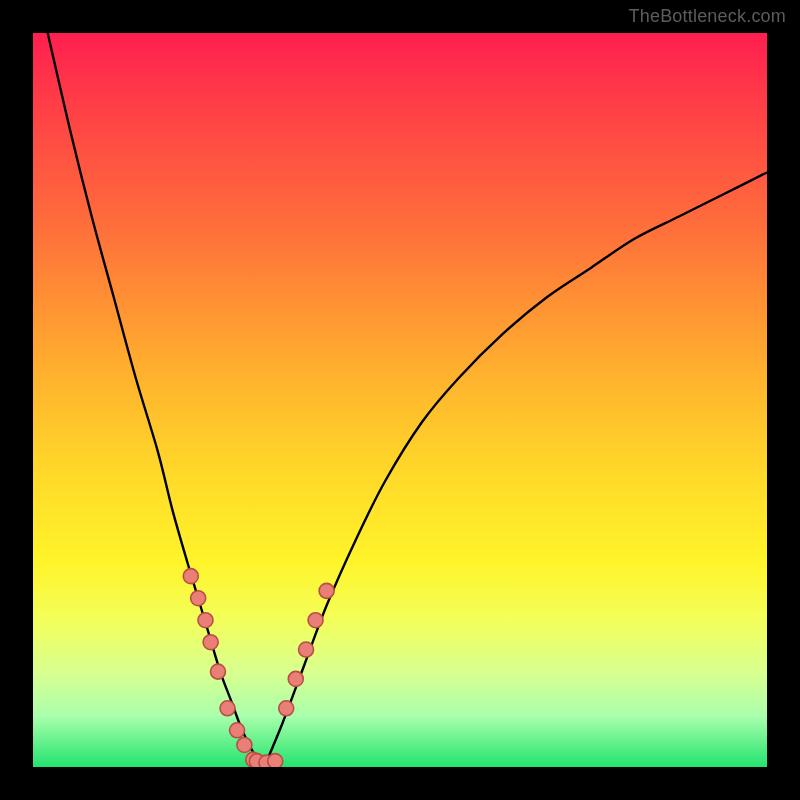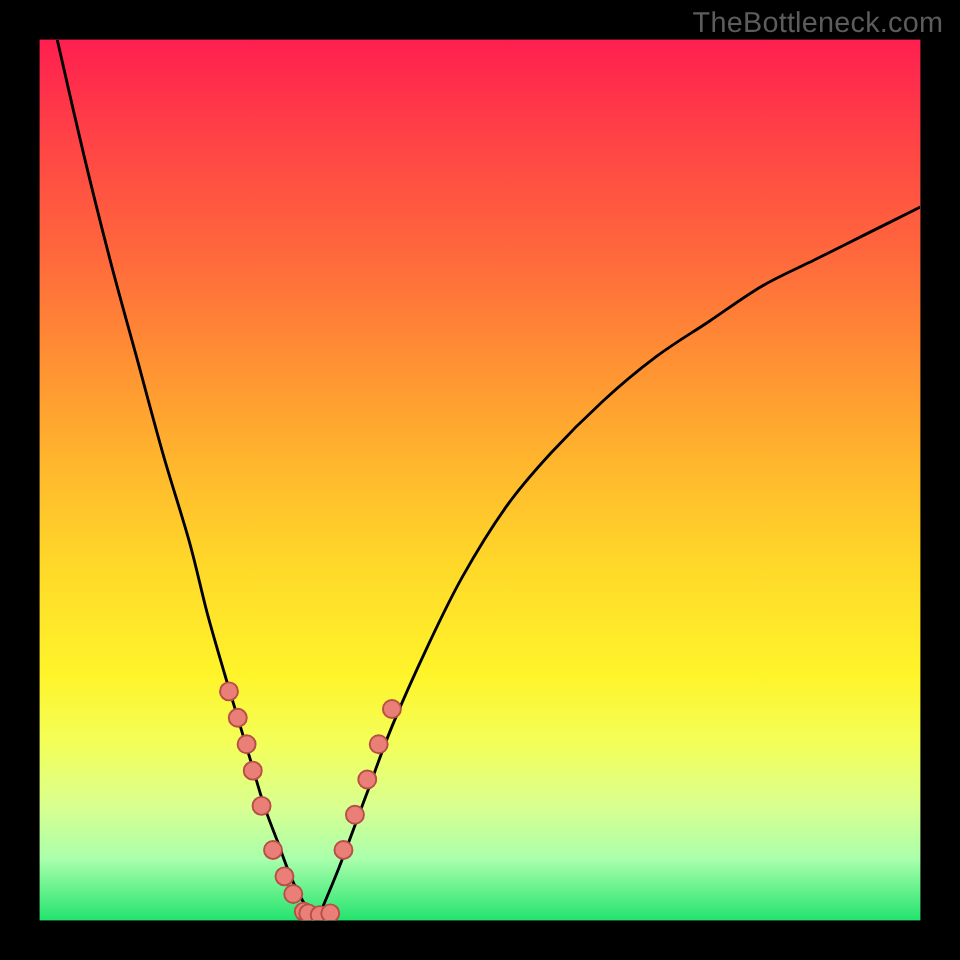--- a/index.html
+++ b/index.html
@@ -14,21 +14,21 @@
   .stage {
     position: relative;
     width: 800px;
     height: 800px;
   }
   .watermark {
     position: absolute;
     top: 6px;
     right: 14px;
     color: #5c5c5c;
-    font-size: 24px;
+    font-size: 18px;
     font-weight: 400;
     letter-spacing: 0.2px;
     z-index: 50;
     user-select: none;
     text-align: right;
   }
   .plot-area {
     position: absolute;
     left: 33px;
     top: 33px;

